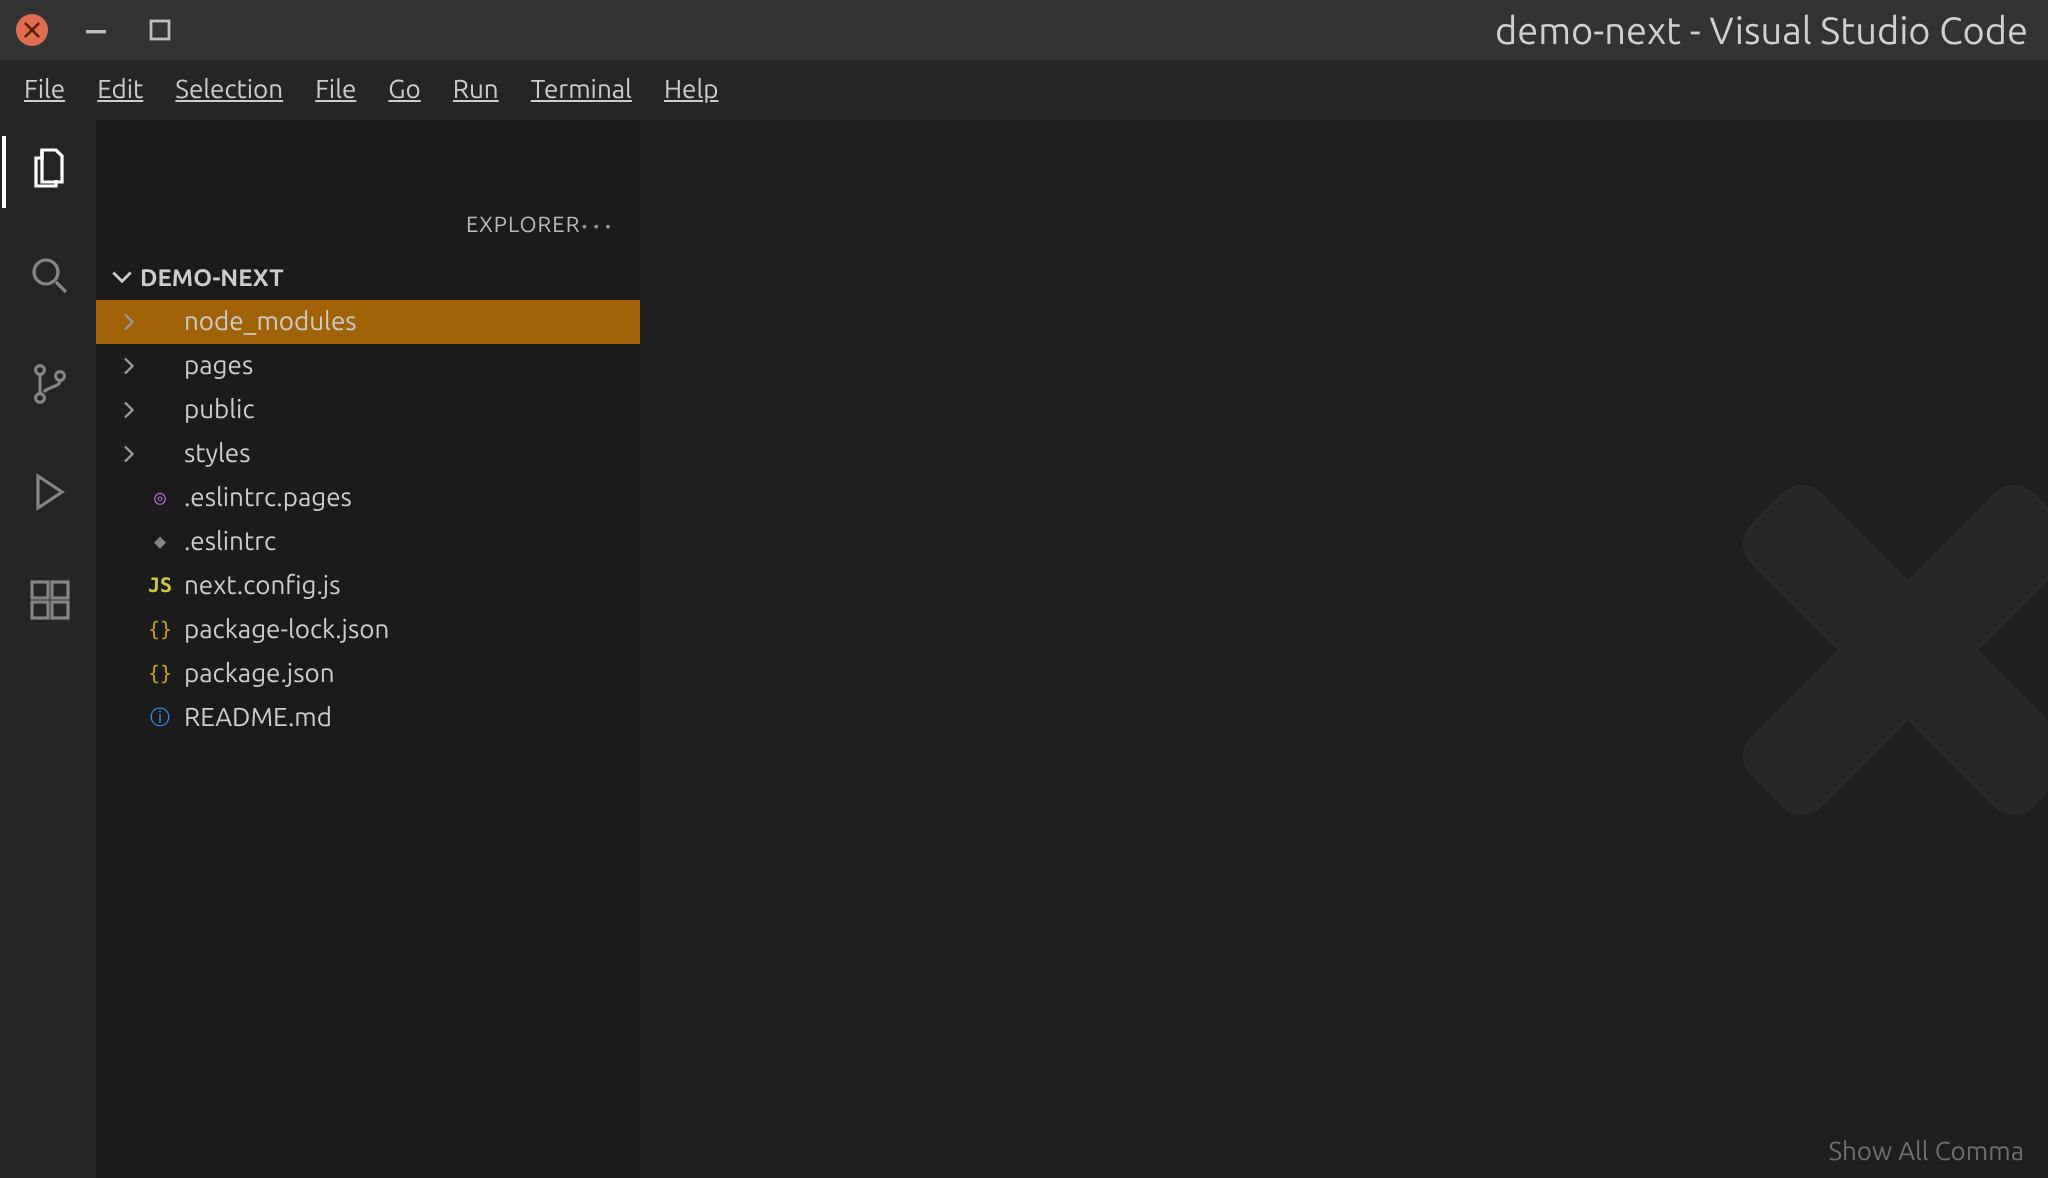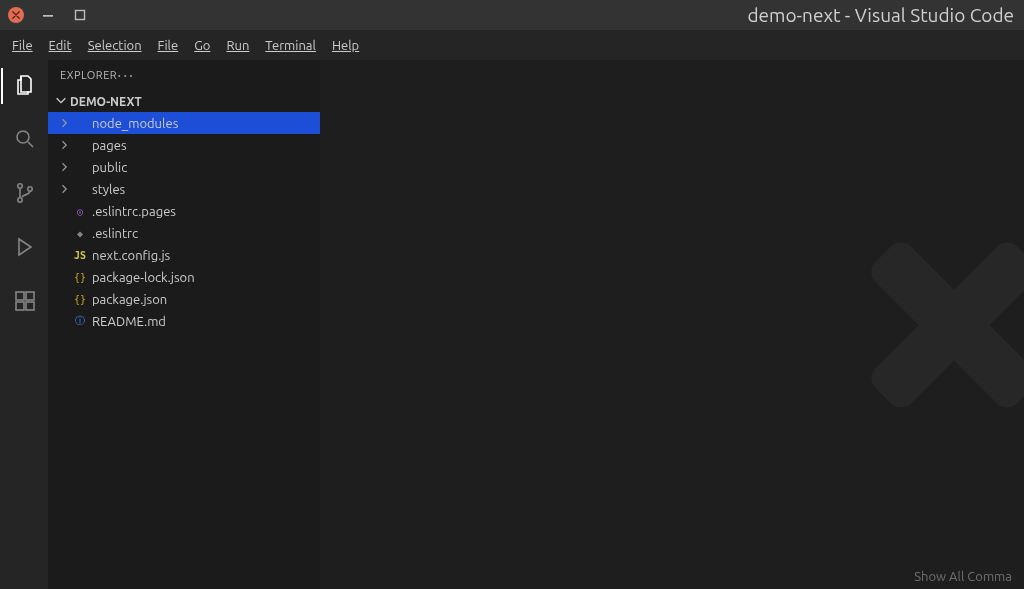--- a/index.html
+++ b/index.html
@@ -23,29 +23,29 @@
 
   
   .activitybar { width: 48px; background: #252526; display: flex; flex-direction: column; align-items: center; padding-top: 6px; gap: 14px; border-left: 2px solid transparent; }
   .activity-item { width: 48px; height: 40px; display: flex; align-items: center; justify-content: center; color: #858585; cursor: pointer; position: relative; }
   .activity-item.active { color: #ffffff; }
   .activity-item.active::before { content: ""; position: absolute; left: 0; top: 2px; bottom: 2px; width: 2px; background: #ffffff; }
   .activity-item svg { width: 24px; height: 24px; }
 
   
   .sidebar { width: 272px; background: #1b1b1b; display: flex; flex-direction: column; }
-  .sidebar-header { height: 30px; display: flex; align-items: center; justify-content: flex-start; padding: 0 12px; font-size: 11px; letter-spacing: 0.5px; color: #bbbbbb; text-transform: uppercase; }
+  .sidebar-header { height: 30px; display: flex; align-items: center; justify-content: flex-end; padding: 0 12px; font-size: 11px; letter-spacing: 0.5px; color: #bbbbbb; text-transform: uppercase; margin-top: 38px; }
   .sidebar-header .dots { color: #999; font-size: 16px; letter-spacing: 2px; cursor: pointer; }
 
   .project-header { height: 22px; display: flex; align-items: center; padding-left: 6px; font-size: 12px; font-weight: bold; color: #cccccc; cursor: pointer; }
   .project-header svg { width: 14px; height: 14px; margin-right: 2px; }
 
   .tree { flex: 1; overflow: auto; }
   .tree-row { height: 22px; display: flex; align-items: center; font-size: 13px; color: #cccccc; cursor: pointer; }
-  .tree-row.selected { background: #1d4ed8; }
+  .tree-row.selected { background: #a16207; }
   .tree-indent { width: 8px; flex: none; }
   .tree-twistie { width: 16px; height: 16px; flex: none; display: flex; align-items: center; justify-content: center; }
   .tree-twistie svg { width: 12px; height: 12px; }
   .tree-icon { width: 16px; height: 16px; flex: none; margin-right: 4px; display: flex; align-items: center; justify-content: center; font-size: 10px; font-family: monospace; }
   .tree-label { white-space: nowrap; }
 
   
   .editor { flex: 1; background: #1e1e1e; position: relative; overflow: hidden; }
   .watermark-x {
     position: absolute; right: -30px; top: 50%; transform: translateY(-50%);

